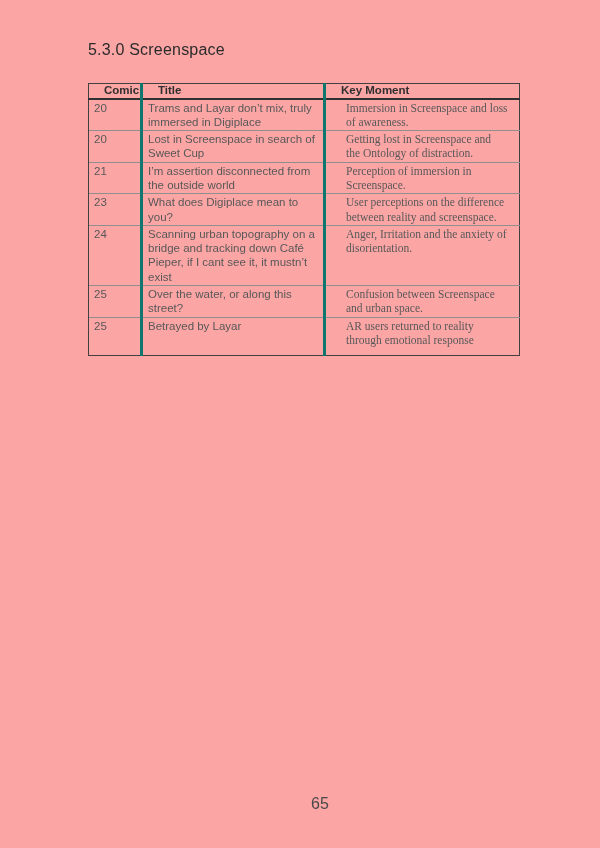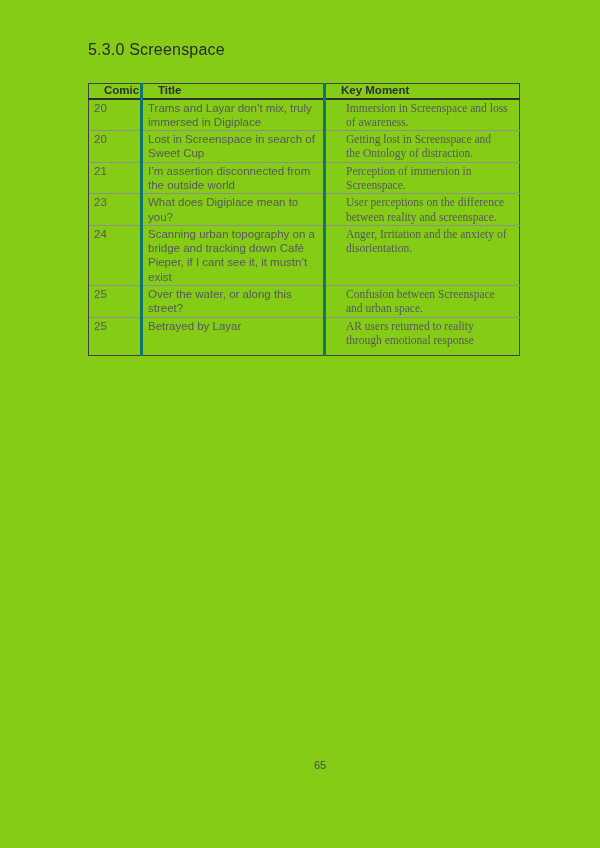--- a/index.html
+++ b/index.html
@@ -5,21 +5,21 @@
   html, body { margin: 0; padding: 0; }
   body {
     width: 600px; height: 848px;
     background: #ffffff;
     font-family: "Liberation Sans", sans-serif;
     position: relative;
     overflow: hidden;
   }
   .page {
     position: absolute; inset: 0;
-    background: #84cc16;
+    background: #fca5a5;
   }
   .heading {
     position: absolute;
     left: 88px; top: 41px;
     font-size: 16px;
     font-weight: 400;
     letter-spacing: 0.2px;
     color: #2b2b2b;
     margin: 0;
   }
@@ -54,23 +54,23 @@
     line-height: 14.3px;
     padding: 1px 5px 1px 5px;
     border-top: 1px solid #8f8f8f;
     white-space: pre-line;
     overflow-wrap: normal;
   }
   tbody td.col-key { padding-left: 20px; font-family: Liberation Serif, serif; }
   tbody tr:last-child td { padding-bottom: 8px; }
   .page-number {
     position: absolute;
-    left: 320px; top: 759px;
+    left: 320px; top: 795px;
     transform: translateX(-50%);
-    font-size: 11px;
+    font-size: 16px;
     color: #4a4a4a;
   }
 </style>
 </head>
 <body>
 
 <div class="page">
 
   <h1 class="heading">5.3.0 Screenspace</h1>
 

